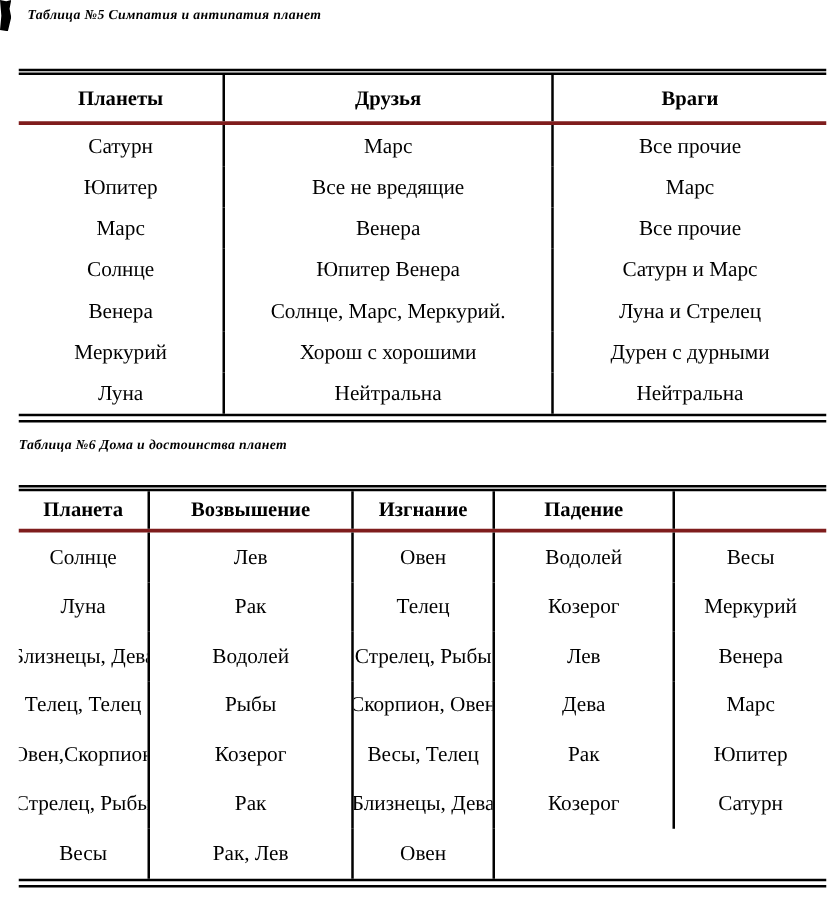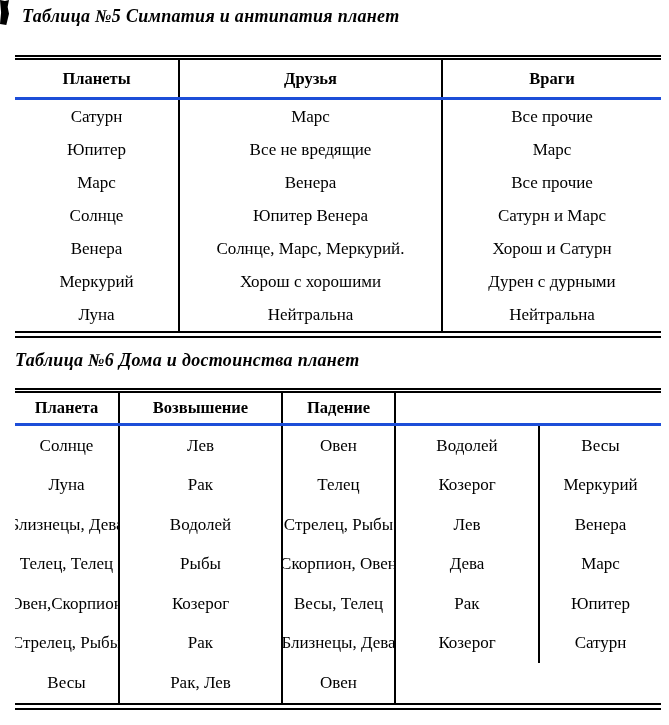--- a/index.html
+++ b/index.html
@@ -16,41 +16,41 @@
     position: absolute;
     left: 0; top: 0;
     width: 9px; height: 25px;
     background: #000;
     clip-path: polygon(0 0, 55% 4%, 100% 0, 85% 28%, 100% 55%, 70% 100%, 0 96%, 12% 50%);
   }
   .tbl-title {
     position: absolute;
     font-weight: bold;
     font-style: italic;
-    font-size: 18px;
+    font-size: 11px;
     letter-spacing: 0.3px;
     white-space: nowrap;
   }
   .t1-title { left: 22px; top: 6px; }
   .t2-title { left: 15px; top: 350px; }
 
   .tbl {
     position: absolute;
     left: 15px;
     width: 646px;
     border-top: 5px double #000;
     border-bottom: 7px double #000;
     box-sizing: border-box;
   }
   .t5 { top: 55px; }
   .t6 { top: 388px; }
 
   .thead {
     display: grid;
-    border-bottom: 3px solid #1d4ed8;
+    border-bottom: 3px solid #7f1d1d;
     font-weight: bold;
     font-size: 16.5px;
   }
   .tbody {
     display: grid;
     font-size: 17px;
   }
   .t5 .thead, .t5 .tbody { grid-template-columns: 165px 263px auto; }
   .t6 .thead, .t6 .tbody { grid-template-columns: 105px 163px 113px 144px auto; }
 
@@ -95,36 +95,37 @@
         <div class="cell">Все не вредящие</div>
         <div class="cell">Марс</div>
         <div class="cell">Марс</div>
         <div class="cell">Венера</div>
         <div class="cell">Все прочие</div>
         <div class="cell">Солнце</div>
         <div class="cell">Юпитер Венера</div>
         <div class="cell">Сатурн и Марс</div>
         <div class="cell">Венера</div>
         <div class="cell">Солнце, Марс, Меркурий.</div>
-        <div class="cell">Хорош и Сатурн</div>
+        <div class="cell">Луна и Стрелец</div>
         <div class="cell">Меркурий</div>
         <div class="cell">Хорош с хорошими</div>
         <div class="cell">Дурен с дурными</div>
         <div class="cell">Луна</div>
         <div class="cell">Нейтральна</div>
         <div class="cell">Нейтральна</div>
       </div>
   </div>
 
   <div class="tbl-title t2-title">Таблица №6 Дома и достоинства планет</div>
 
   <div class="tbl t6">
     <div class="thead">
         <div class="hcell">Планета</div>
         <div class="hcell">Возвышение</div>
+        <div class="hcell">Изгнание</div>
         <div class="hcell">Падение</div>
       </div>
     <div class="tbody">
         <div class="cell">Солнце</div>
         <div class="cell">Лев</div>
         <div class="cell">Овен</div>
         <div class="cell">Водолей</div>
         <div class="cell">Весы</div>
         <div class="cell">Луна</div>
         <div class="cell">Рак</div>

